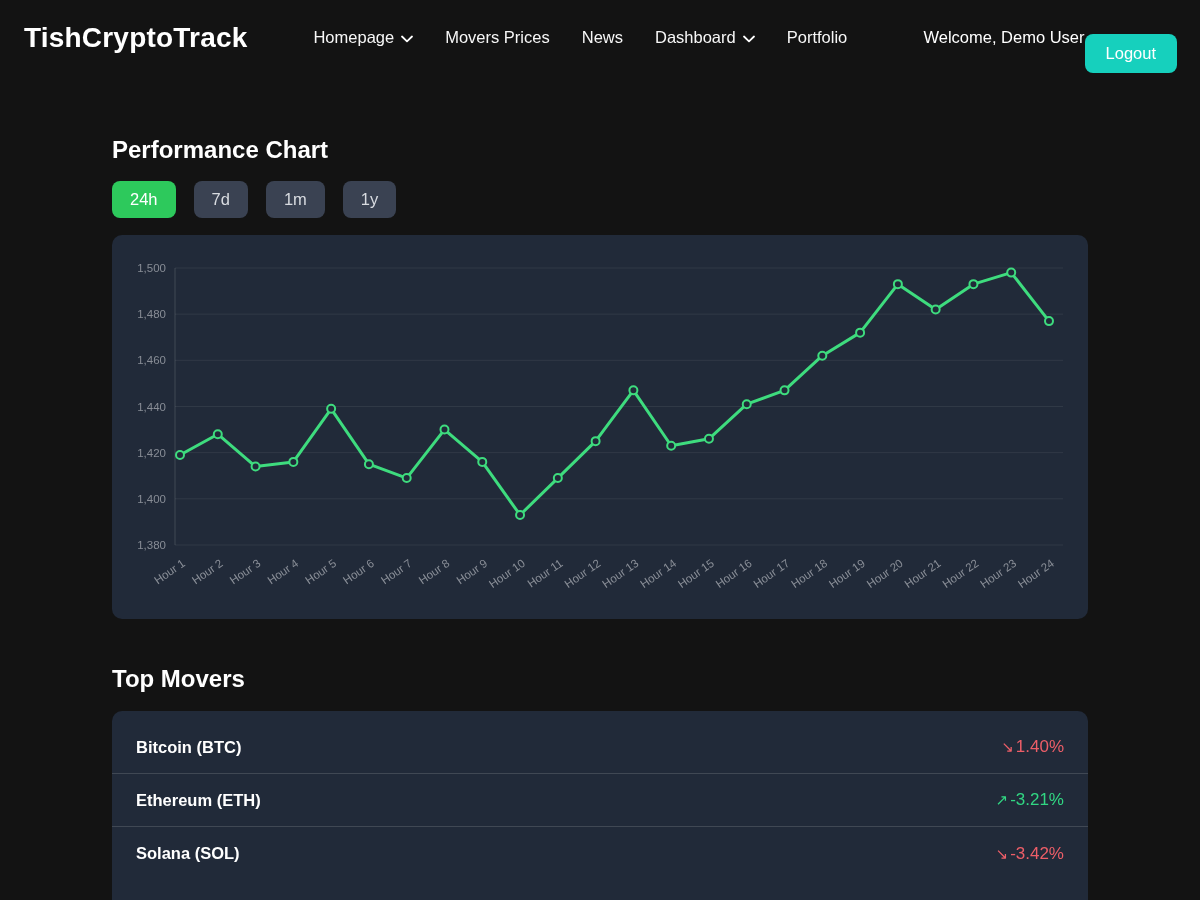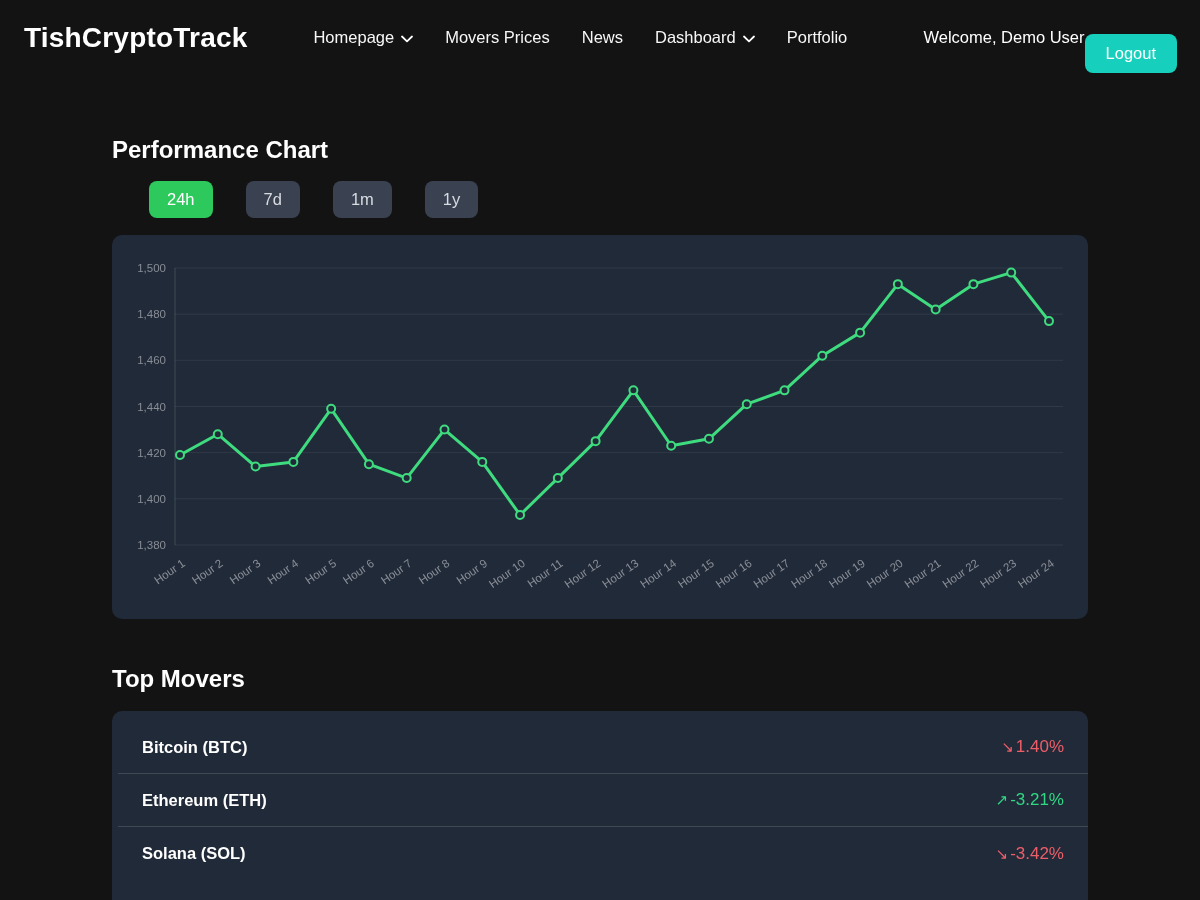--- a/index.html
+++ b/index.html
@@ -56,21 +56,21 @@
     border-radius: 8px;
     cursor: pointer;
   }
   
   main { width: 976px; margin: 0 auto; padding-top: 61px; }
   .section-title {
     font-size: 24px;
     font-weight: 700;
     margin-bottom: 17px;
   }
-  .range-row { display: flex; gap: 33px; margin-bottom: 17px; margin-left: 37px; }
+  .range-row { display: flex; gap: 18px; margin-bottom: 17px; }
   .range-btn {
     border: none;
     font-family: "Liberation Sans", sans-serif;
     font-size: 16.5px;
     color: #d8dbe0;
     background: #3a4252;
     border-radius: 8px;
     padding: 9px 18px;
     min-width: 52px;
     cursor: pointer;
@@ -87,21 +87,20 @@
     background: #212a39;
     border-radius: 10px;
     padding: 10px 0 60px 0;
   }
   .mover-row {
     height: 53px;
     display: flex;
     align-items: center;
     justify-content: space-between;
     padding: 0 24px;
-    margin-left: 6px;
   }
   .mover-row:not(:last-child) { border-bottom: 1px solid rgba(255,255,255,0.14); }
   .mover-name { font-size: 16.5px; font-weight: 700; }
   .mover-change { font-size: 17px; font-weight: 500; display: flex; align-items: center; gap: 2px; }
   .mover-arrow { font-size: 15px; }
 </style>
 </head>
 <body>
 
 <nav class="topnav">

